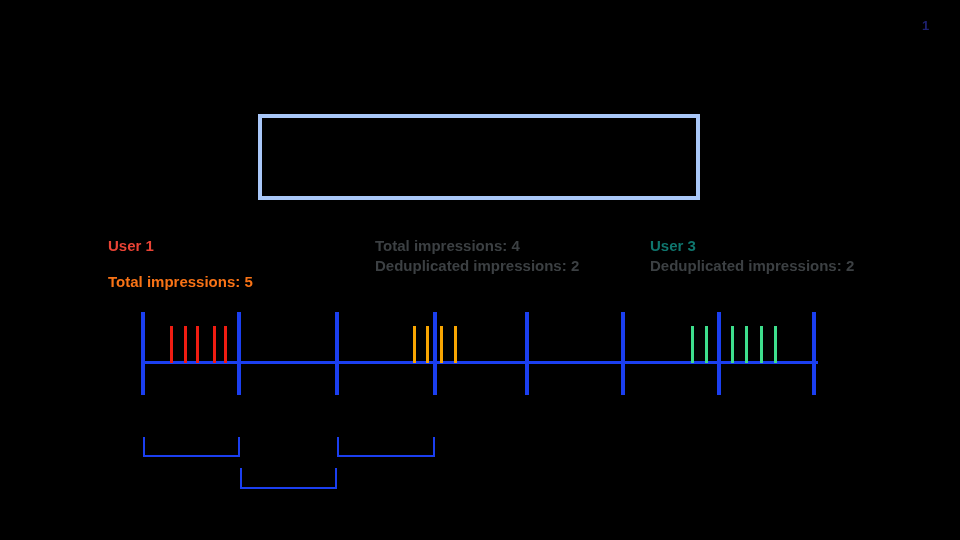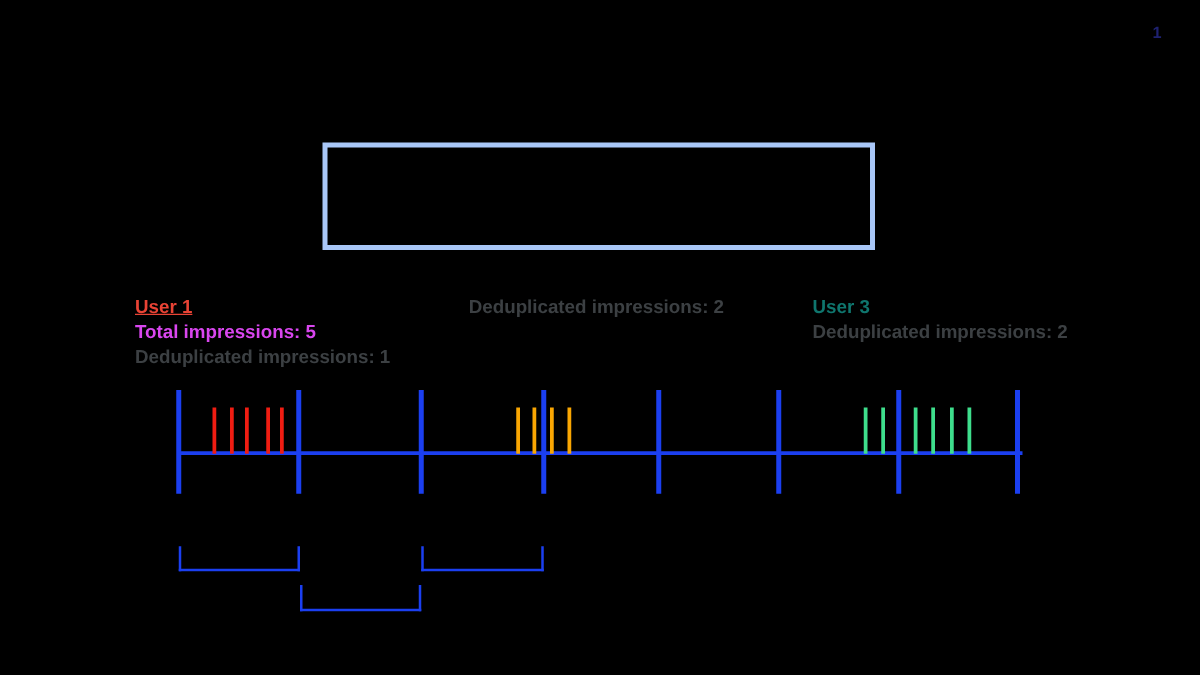--- a/index.html
+++ b/index.html
@@ -54,26 +54,26 @@
 </head>
 <body>
 
 <div class="stage" style="background: rgb(0, 0, 0);">
 
   <div class="page-num" style="color: rgb(30, 33, 112);">1</div>
 
   <div class="info-box" style="border-color: rgb(169, 199, 248);"></div>
 
   <div class="user-block u1">
-    <span class="user-name" style="color: rgb(233, 67, 53); text-decoration: underline;">User 1</span>
-    <span class="info-line" style="color: #d946ef;">Total impressions: 5</span>
-    <span class="info-line" style="color: rgb(60, 64, 67);">Deduplicated impressions: 1</span>
+    <span class="user-name" style="color: rgb(233, 67, 53);">User 1</span>
+    <span class="info-line" style="color: #f97316; margin-top: 16px;">Total impressions: 5</span>
   </div>
 
   <div class="user-block u2">
+    <span class="info-line" style="color: rgb(60, 64, 67);">Total impressions: 4</span>
     <span class="info-line" style="color: rgb(60, 64, 67);">Deduplicated impressions: 2</span>
   </div>
 
   <div class="user-block u3">
     <span class="user-name" style="color: #0f766e;">User 3</span>
     <span class="info-line" style="color: rgb(60, 64, 67);">Deduplicated impressions: 2</span>
   </div>
 
   <div class="timeline-layer">
       <div style="position: absolute; left: 143px; top: 360.5px; width: 675px; height: 3px; background: rgb(27, 63, 240);"></div>

